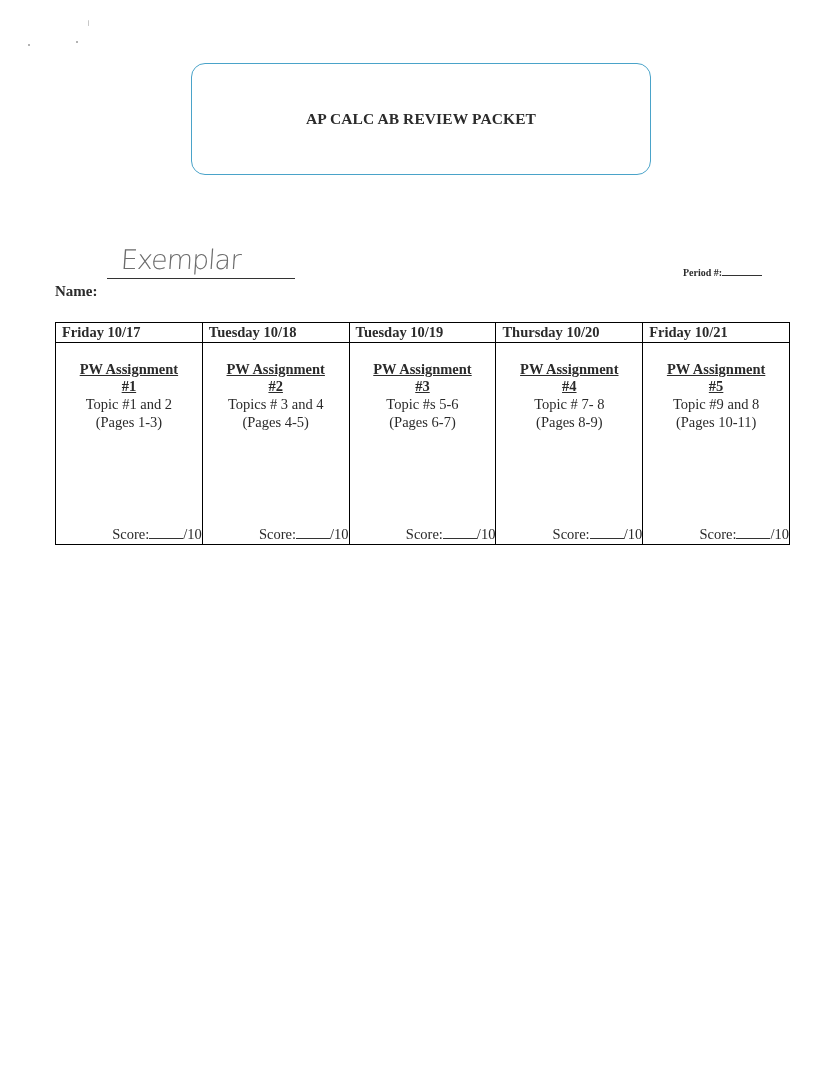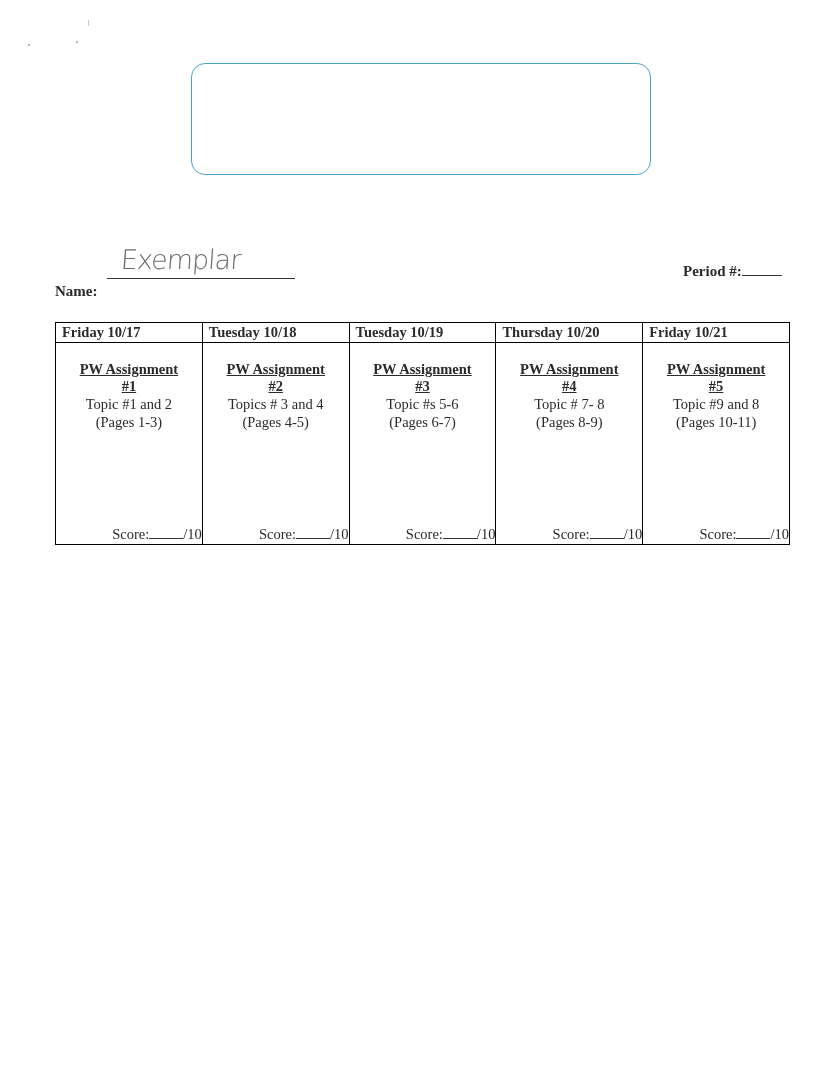--- a/index.html
+++ b/index.html
@@ -22,21 +22,21 @@
   .title-line.l2 { top: 46px; }
   .name-row { position: absolute; left: 55px; top: 244px; height: 40px; width: 260px; }
   .name-label { position: absolute; left: 0; top: 19px; font-weight: bold; font-size: 15px; margin-top: 20px; }
   .name-line { position: absolute; left: 52px; top: 34px; width: 188px; border-bottom: 1px solid #333; height: 0; }
   .name-value {
     position: absolute; left: 66px; top: 0px;
     font-family: "DejaVu Sans", sans-serif; font-size: 27px; font-weight: 200;
     color: #6c6c6c; letter-spacing: -1px; transform: skewX(-4deg);
   }
   .period-row { position: absolute; left: 683px; top: 262px; width: 110px; height: 20px; }
-  .period-label { font-weight: bold; font-size: 15px; }
+  .period-label { font-weight: bold; font-size: 10px; }
   .period-line { display: inline-block; width: 40px; border-bottom: 1px solid #333; height: 12px; vertical-align: baseline; }
   table.schedule {
     position: absolute; left: 55px; top: 322px; width: 735px; height: 223px;
     border-collapse: collapse; table-layout: fixed;
   }
   table.schedule th, table.schedule td {
     border: 1px solid #000000; padding: 0;
   }
   table.schedule th {
     height: 19px; text-align: left; font-weight: bold; font-size: 14.5px;
@@ -56,20 +56,21 @@
   .score.other { padding-left: 7px; }
 </style>
 </head>
 <body>
 
 <span class="speck" style="left:28px;top:44px;"></span>
 <span class="speck" style="left:76px;top:41px;"></span>
 <span class="speck" style="left:88px;top:20px;width:1px;height:6px;background:#c8c8c8;"></span>
 
 <div class="title-box">
+  <div class="title-line l2">AP CALC AB REVIEW PACKET</div>
 </div>
 
 <div class="name-row">
   <span class="name-label">Name:</span>
   <span class="name-line"></span>
   <span class="name-value">Exemplar</span>
 </div>
 
 <div class="period-row">
   <span class="period-label">Period #:</span><span class="period-line"></span>

